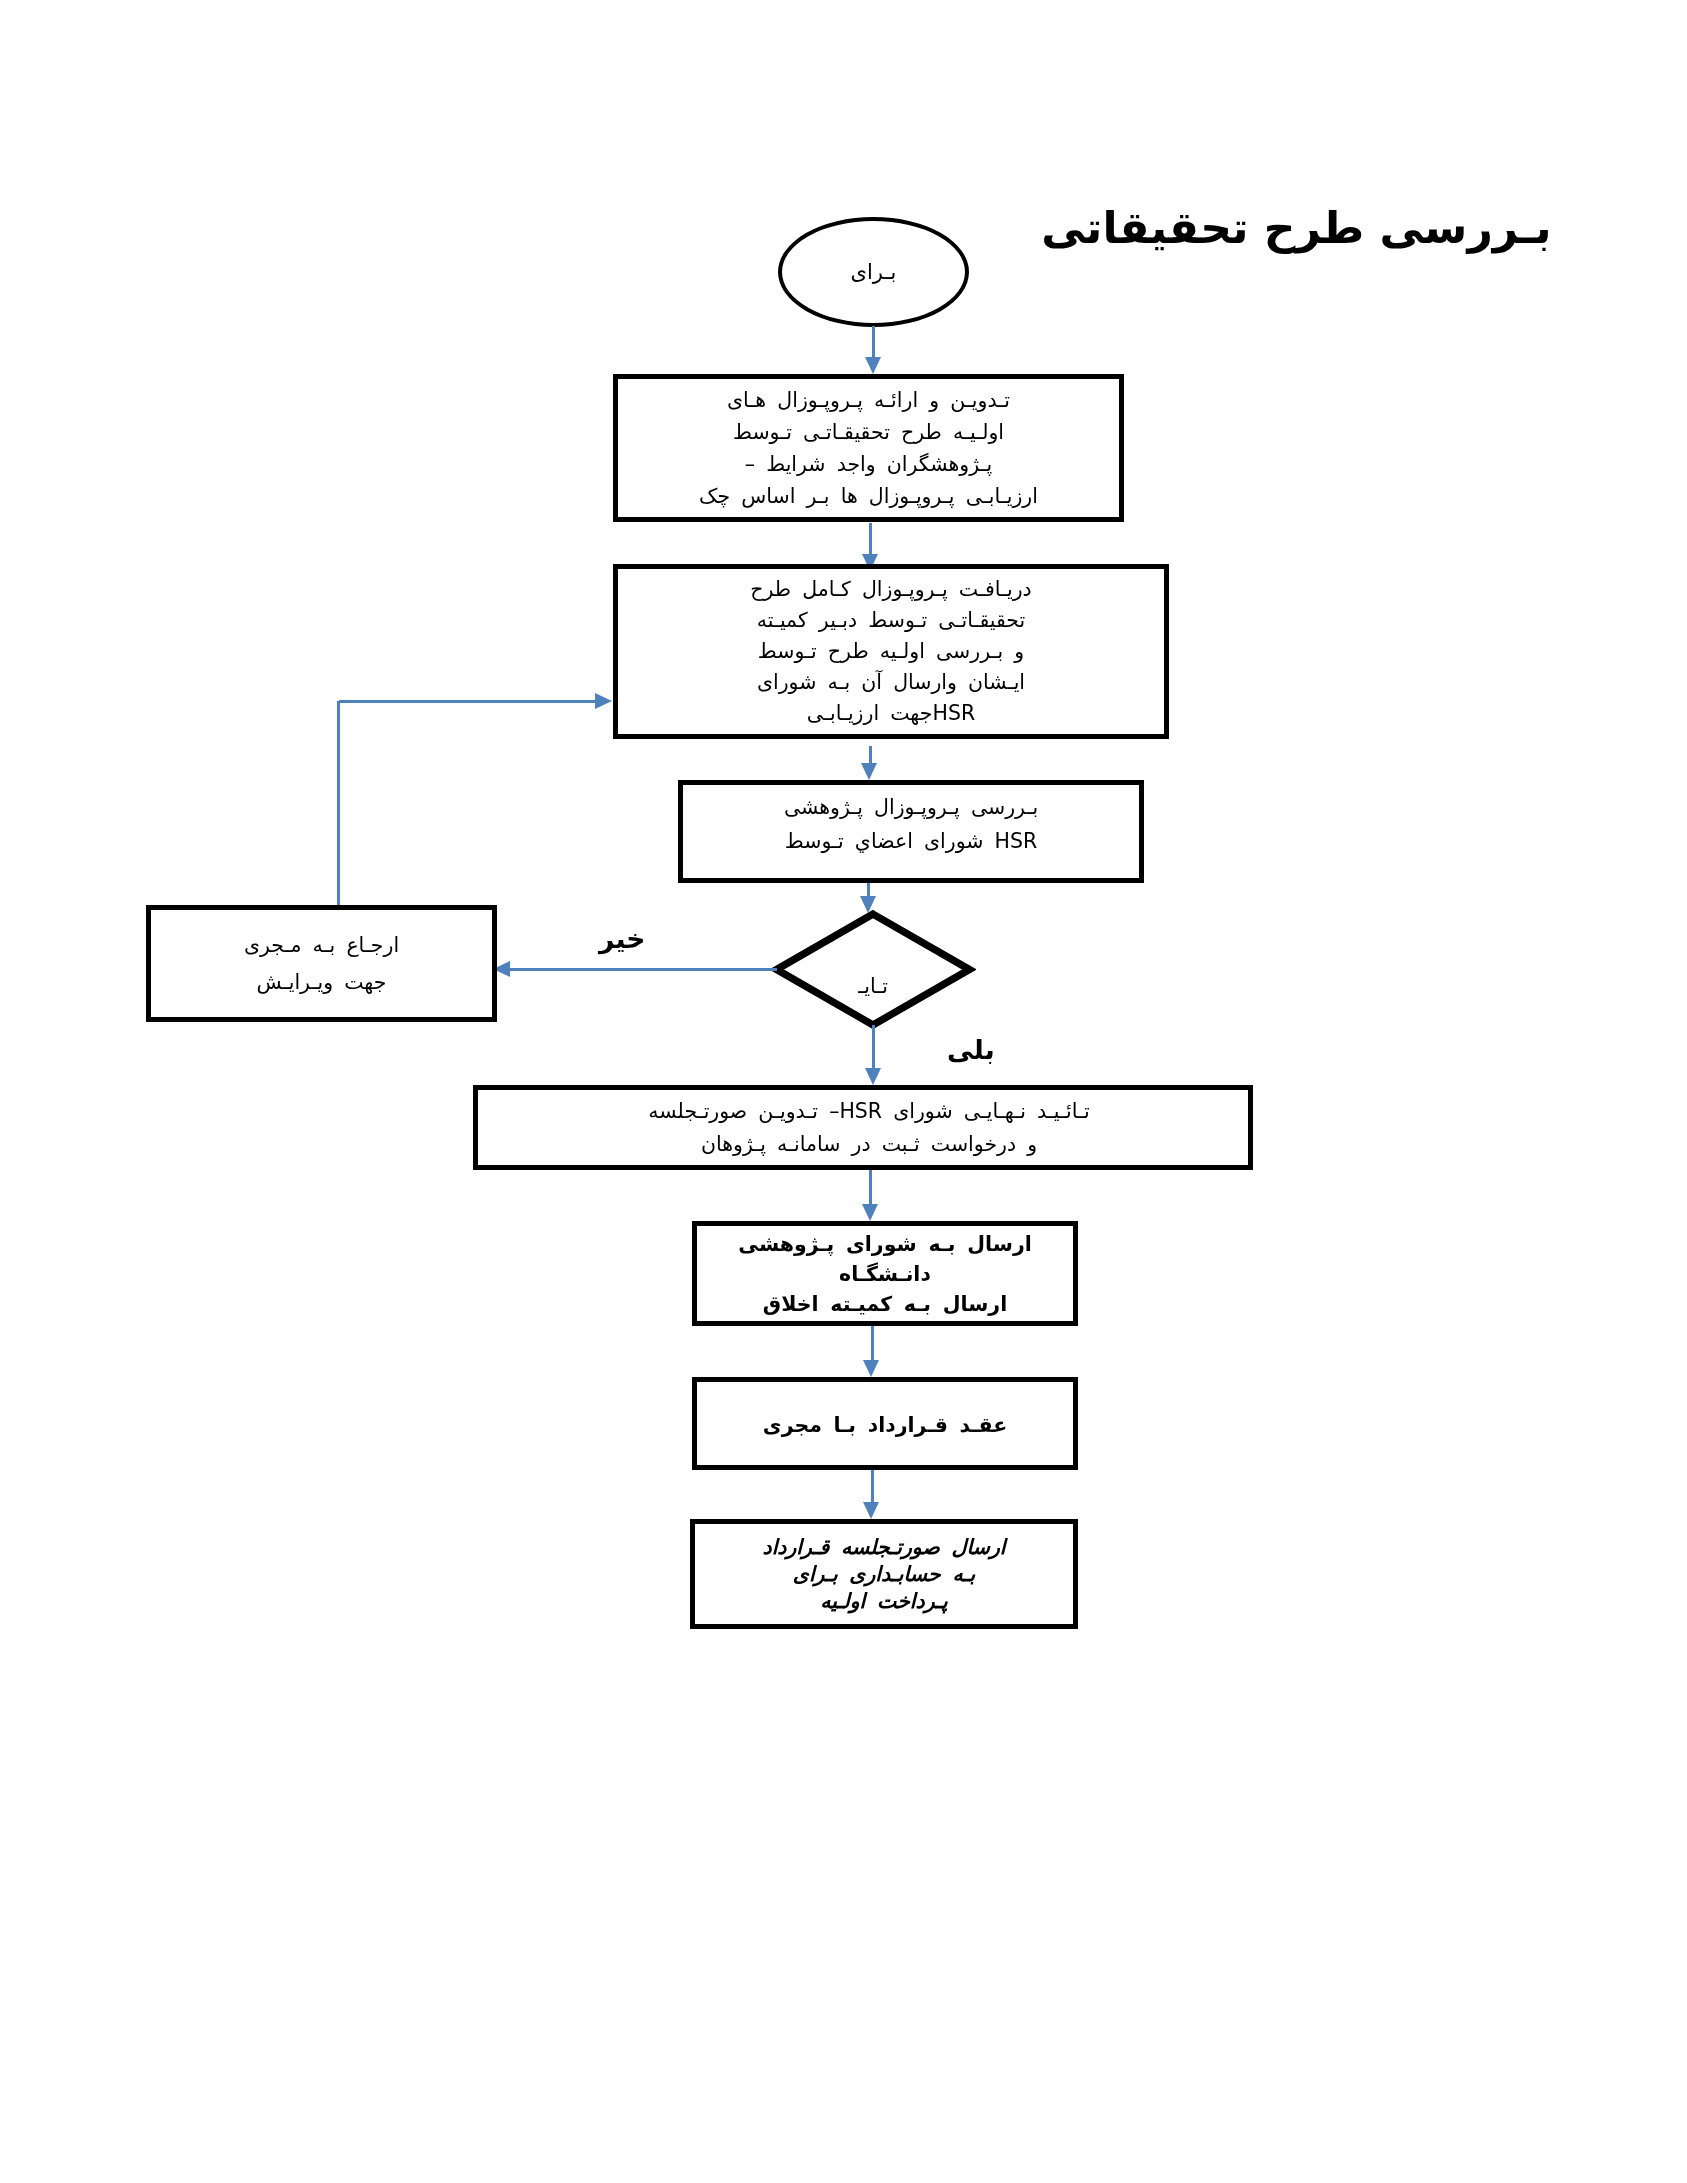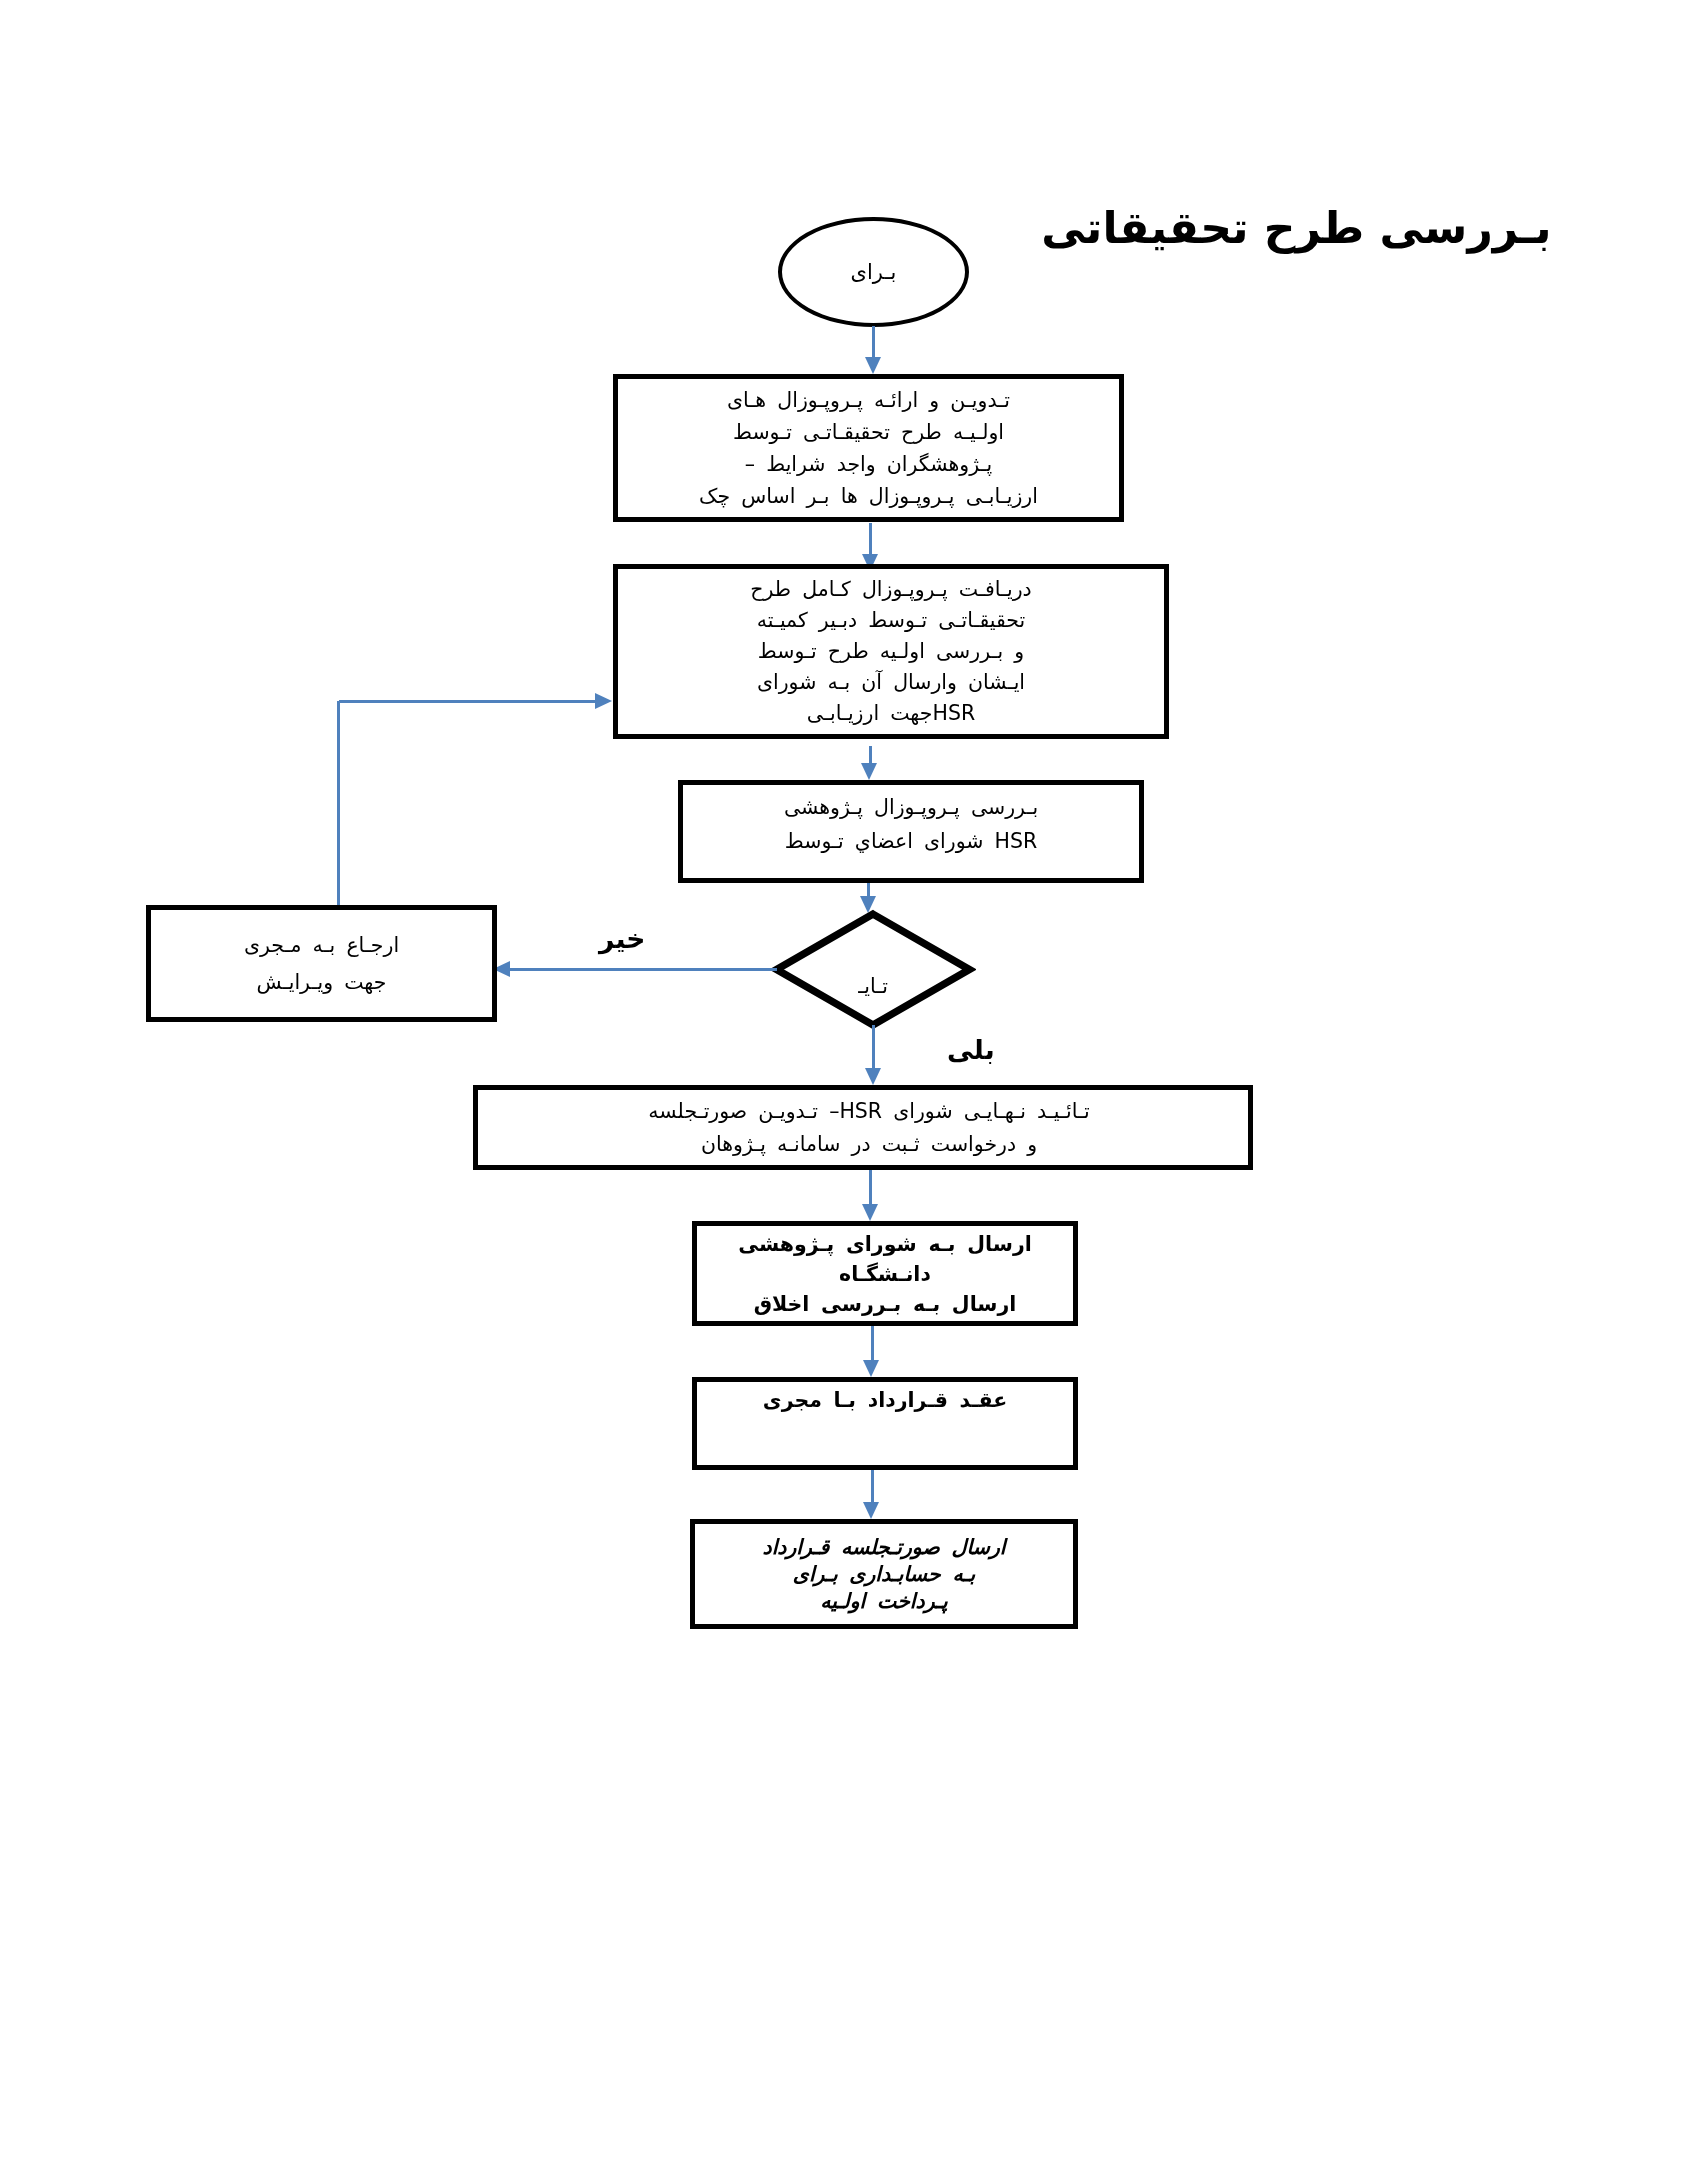--- a/index.html
+++ b/index.html
@@ -125,27 +125,27 @@
     <span class="node-text lh50">تـائـیـد نـهـایـی شورای HSR– تـدویـن صورتـجلسه
 و درخواست ثـبت در سامانـه پـژوهان</span>
   </div>
 
   <div class="vline" style="left:869px;top:1170px;height:34px;"></div>
   <div class="head-down" style="left:862px;top:1204px;"></div>
 
   <div class="node box bold" style="left:692px;top:1221px;width:386px;height:105px;">
     <span class="node-text lh45">ارسال بـه شورای پـژوهشی
 دانـشگـاه
-ارسال بـه بـررسی اخلاق</span>
+ارسال بـه کمیـته اخلاق</span>
   </div>
 
   <div class="vline" style="left:871px;top:1326px;height:34px;"></div>
   <div class="head-down" style="left:863px;top:1360px;"></div>
 
-  <div class="node box bold" style="left:692px;top:1377px;width:386px;height:93px;justify-content:flex-start;padding-top:3px;">
+  <div class="node box bold" style="left:692px;top:1377px;width:386px;height:93px;justify-content:flex-start;padding-top:28px;">
     <span class="node-text lh45">عقـد قـرارداد بـا مجری</span>
   </div>
 
   <div class="vline" style="left:871px;top:1470px;height:32px;"></div>
   <div class="head-down" style="left:863px;top:1502px;"></div>
 
   <div class="node box bold" style="left:690px;top:1519px;width:388px;height:110px;font-style:italic;">
     <span class="node-text lh41">ارسال صورتـجلسه قـرارداد
 بـه حسابـداری بـرای
 پـرداخت اولـیه</span>

